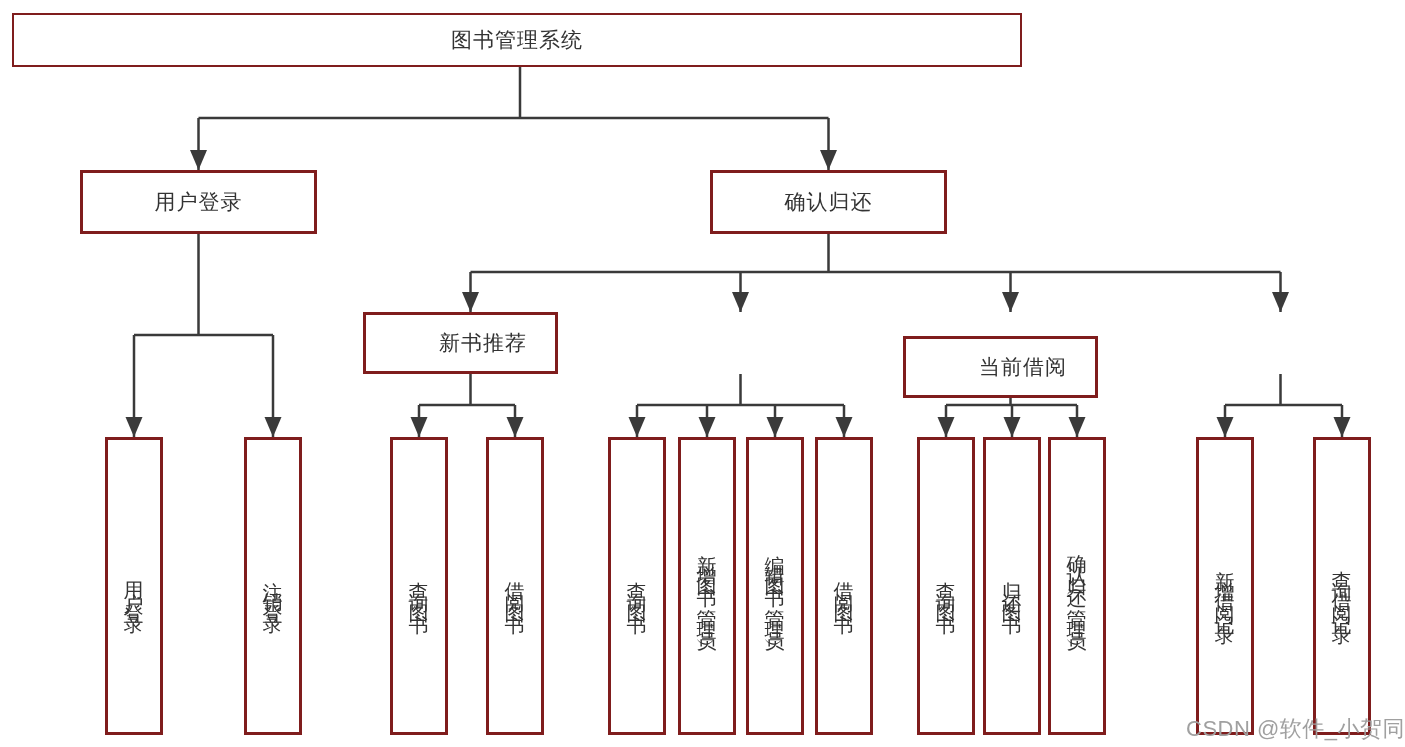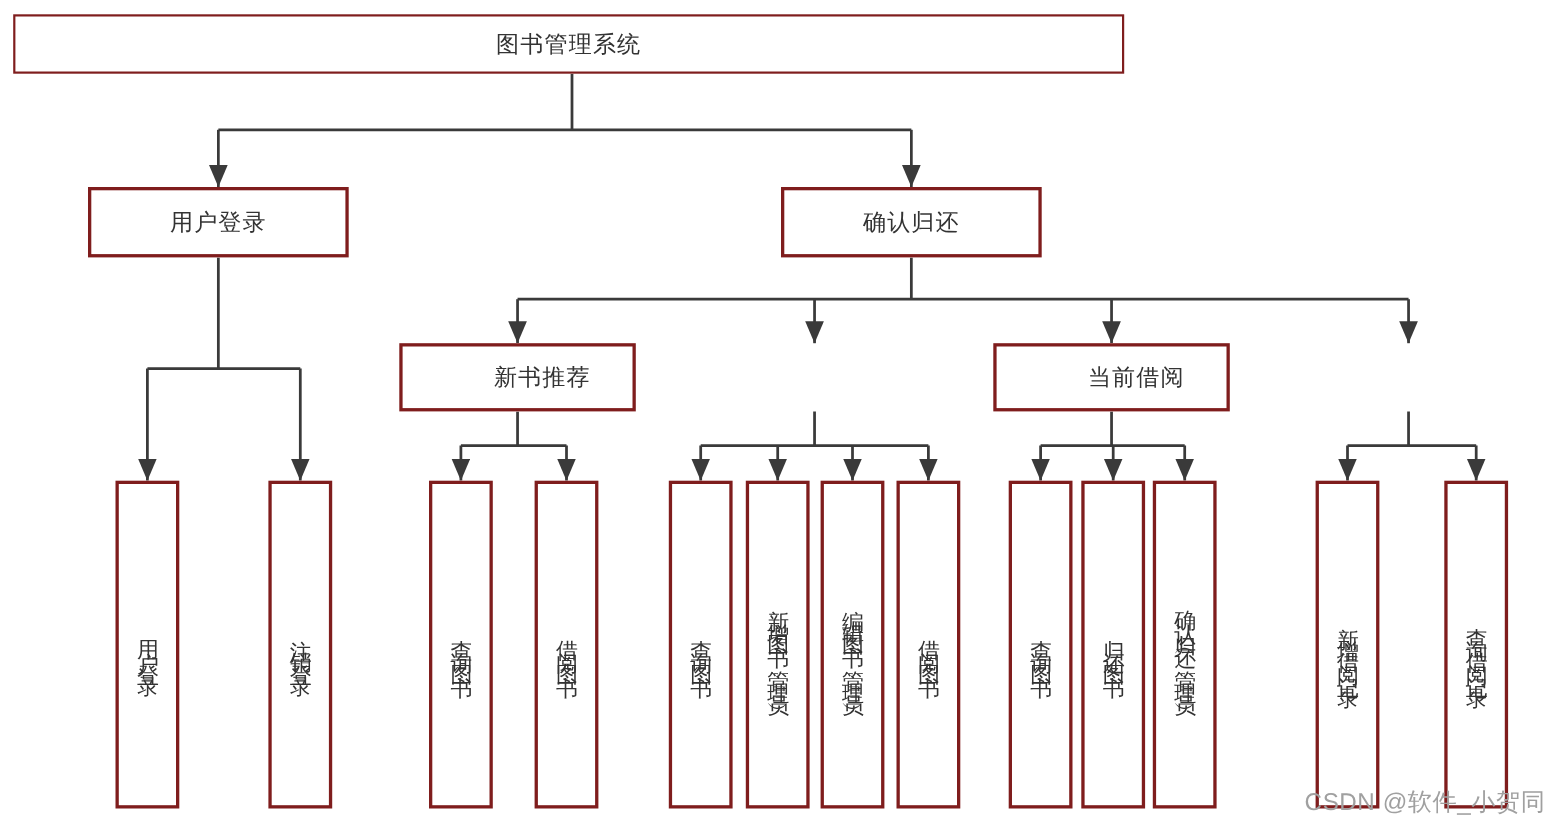--- a/index.html
+++ b/index.html
@@ -35,21 +35,21 @@
   }
   .box.h {
     font-size: 21px;
     letter-spacing: 1px;
   }
   .box.root {
     left: 12px; top: 13px; width: 1010px; height: 54px;
     border-width: 2.5px;
   }
   .box.lvl1 { height: 64px; width: 237px; top: 170px; }
-  .box.lvl2 { height: 62px; width: 215px; top: 312px; padding-left: 45px; }
+  .box.lvl2 { height: 62px; width: 195px; top: 312px; padding-left: 45px; }
   .box.leaf {
     top: 437px;
     width: 58px;
     height: 298px;
     writing-mode: vertical-rl;
     font-size: 20px;
     letter-spacing: 11px;
     line-height: 1;
     padding-top: 4px;
   }
@@ -111,21 +111,21 @@
       <path d="M1342,405 V437" marker-end="url(#arrow)"></path>
     </g>
   </svg>
 
   <div class="box root h">图书管理系统</div>
 
   <div class="box lvl1 h" style="left:80px;">用户登录</div>
   <div class="box lvl1 h" style="left:710px;">确认归还</div>
 
   <div class="box lvl2 h" style="left:363px;">新书推荐</div>
-  <div class="box lvl2 h" style="left:903px;">当前借阅</div>
+  <div class="box lvl2 h" style="left:903px;margin-top:24px;">当前借阅</div>
 
   <div class="box leaf" style="left:105px;">用户登录</div>
   <div class="box leaf" style="left:244px;">注销登录</div>
 
   <div class="box leaf" style="left:390px;">查询图书</div>
   <div class="box leaf" style="left:486px;">借阅图书</div>
 
   <div class="box leaf" style="left:608px;">查询图书</div>
   <div class="box leaf" style="left:678px;">新增图书（管理员）</div>
   <div class="box leaf" style="left:746px;">编辑图书（管理员）</div>

